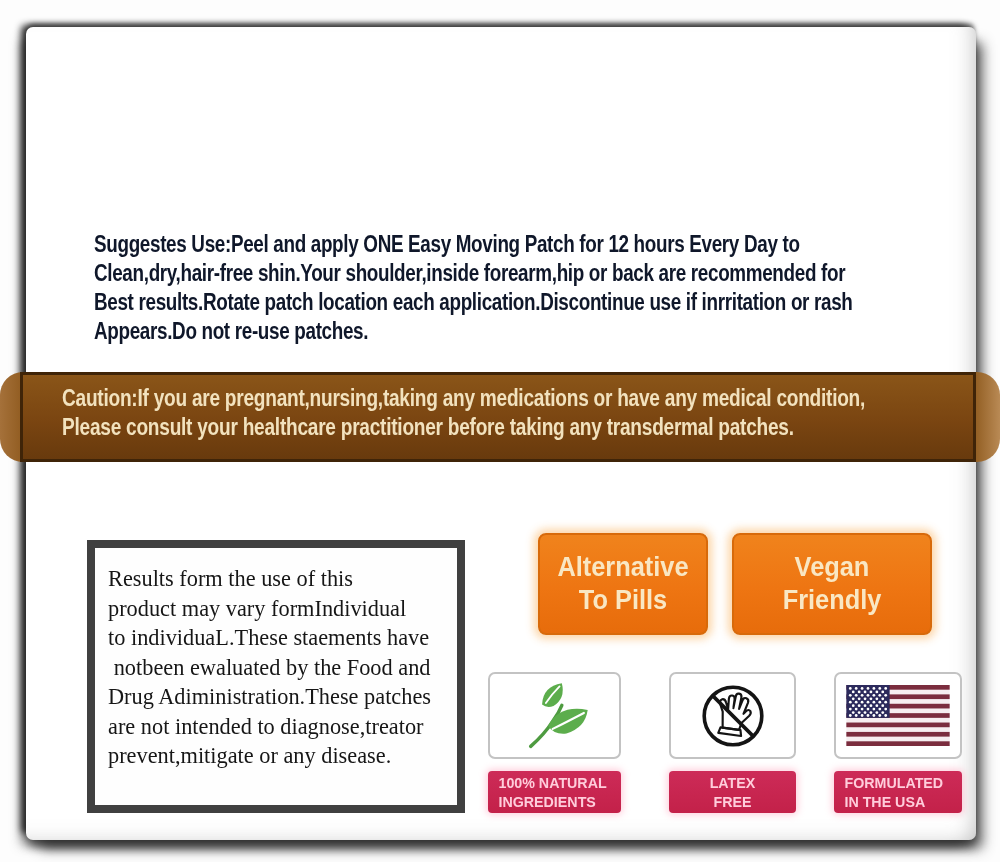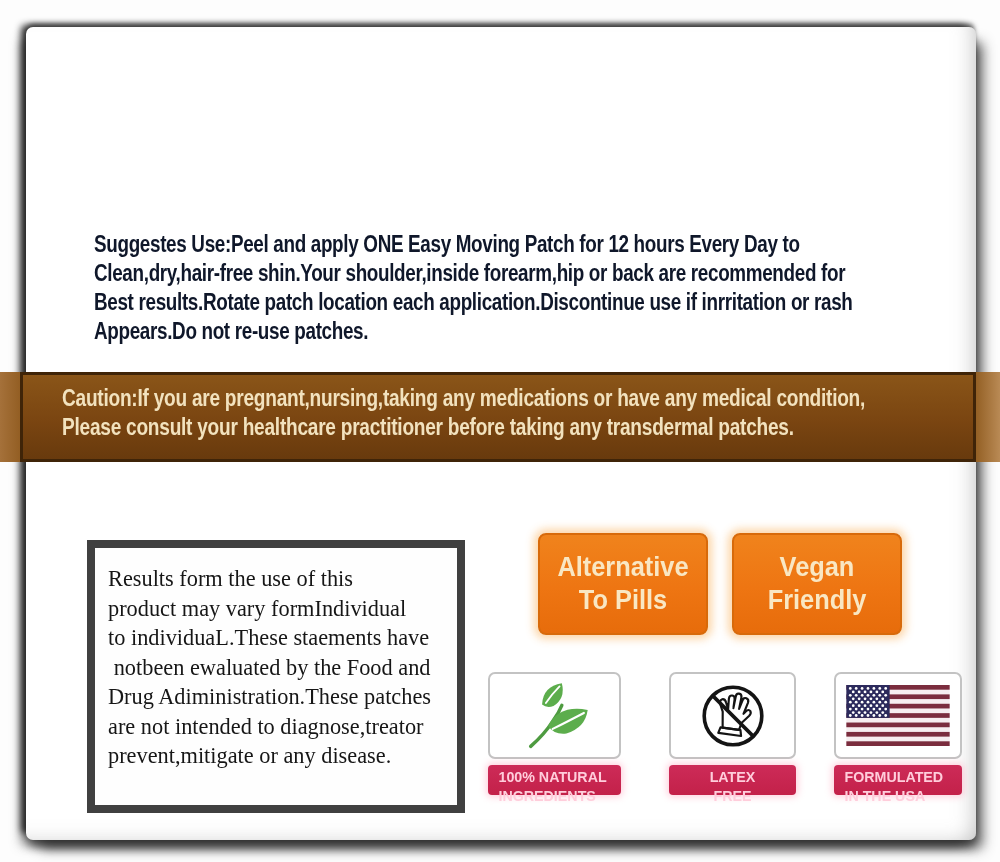--- a/index.html
+++ b/index.html
@@ -14,21 +14,21 @@
            0 9px 10px -3px rgba(50,50,50,.75),
            10px 12px 13px -4px rgba(40,40,40,.8),
            -9px 9px 11px -4px rgba(60,60,60,.6),
            inset -14px -8px 22px -14px rgba(120,120,120,.5);}
   
   .suggested{position:absolute;left:68px;top:203px;width:900px;color:#0f172a;
              font-weight:bold;font-size:23px;line-height:29px;letter-spacing:-.4px;}
   .suggested .ln{white-space:nowrap;transform:scaleX(.82);transform-origin:0 50%;}
   
   .caution-band{position:absolute;left:0;right:0;top:372px;height:90px;z-index:6;
-                background:linear-gradient(to right,#a5713a 0%,#8a5518 3%,#8a5518 97%,#b98a55 100%);}
+                background:linear-gradient(to right,#a5713a 0%,#8a5518 3%,#8a5518 97%,#b98a55 100%);border-radius:23px;}
   .caution-inner{position:absolute;left:20px;right:24px;top:0;bottom:0;
                  border:3px solid #3f2408;box-sizing:border-box;
                  background:linear-gradient(180deg,#8a5518 0%,#7a4511 55%,#683a0d 100%);
                  padding:9px 0 0 39px;color:#f2e2be;font-weight:bold;
                  font-size:23px;line-height:29px;letter-spacing:-.3px;}
   .caution-inner .ln{white-space:nowrap;transform:scaleX(.83);transform-origin:0 50%;}
   
   .disclaimer{position:absolute;left:61px;top:513px;width:378px;height:273px;
               border:8px solid #404040;box-sizing:border-box;background:#fefefe;
               padding:16px 0 0 13px;font-family:"Liberation Serif",serif;
@@ -36,26 +36,26 @@
   .disclaimer .ln{white-space:nowrap;transform:scaleX(.95);transform-origin:0 50%;}
   
   .pill{position:absolute;top:506px;height:102px;border-radius:8px;box-sizing:border-box;
         background:linear-gradient(180deg,#f0831c 0%,#ee7512 55%,#e76c0b 100%);
         border:2px solid #d86a0a;
         box-shadow:0 0 9px 4px rgba(252,210,160,.9);
         color:#f9e7c3;font-weight:bold;font-size:27px;line-height:33px;
         text-align:center;padding-top:16px;}
   .pill .ln{white-space:nowrap;transform:scaleX(.94);transform-origin:50% 50%;}
   .pill-a{left:512px;width:170px;}
-  .pill-b{left:706px;width:170px;}
+  .pill-b{left:706px;width:200px;}
   
   .cert{position:absolute;top:645px;}
   .cert .art{background:#fff;border:2px solid #c3c3c3;border-radius:7px;box-sizing:border-box;
              height:87px;display:flex;align-items:center;justify-content:center;}
-  .cert .ribbon{margin-top:6px;height:30px;border-radius:4px;
+  .cert .ribbon{margin-top:12px;height:42px;border-radius:4px;
                 background:linear-gradient(180deg,#cd2b58 0%,#c32149 100%);
                 box-shadow:0 0 7px 2px rgba(255,150,180,.45);
                 color:#ffcddb;font-weight:bold;font-size:15px;line-height:19px;
                 padding-top:2px;box-sizing:border-box;}
   .ribbon .ln{white-space:nowrap;transform:scaleX(.95);transform-origin:0 50%;padding-left:11px;}
   .ribbon.center .ln{transform-origin:50% 50%;text-align:center;padding-left:0;}
   .cert-1{left:462px;width:133px;}
   .cert-2{left:643px;width:127px;}
   .cert-3{left:808px;width:128px;}
   svg{display:block;}

